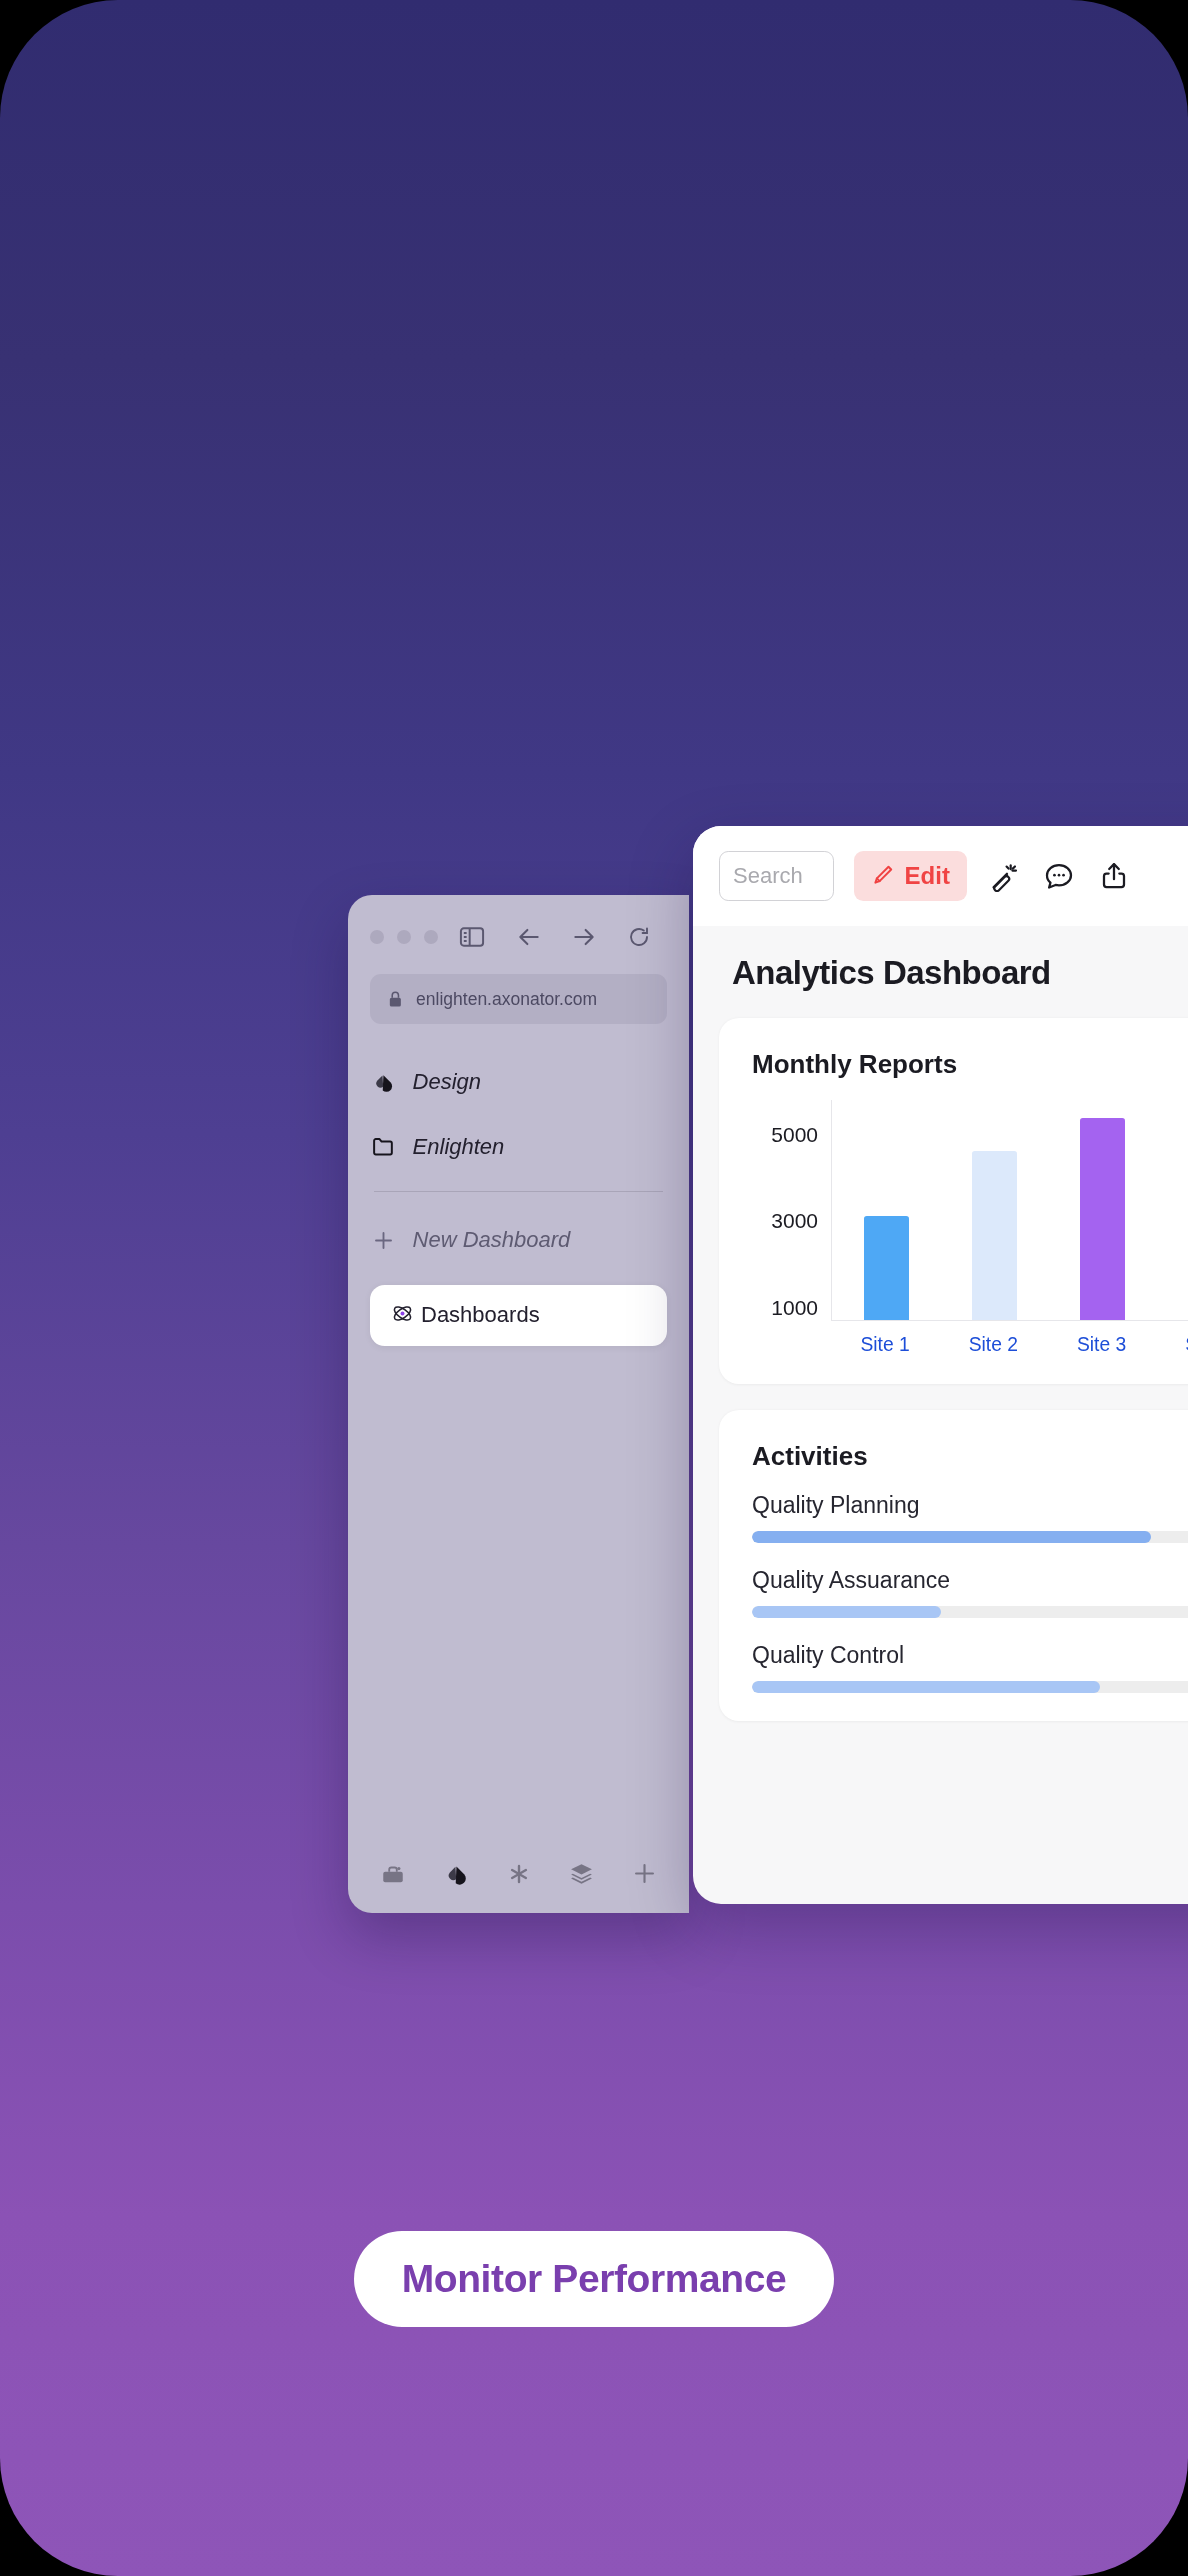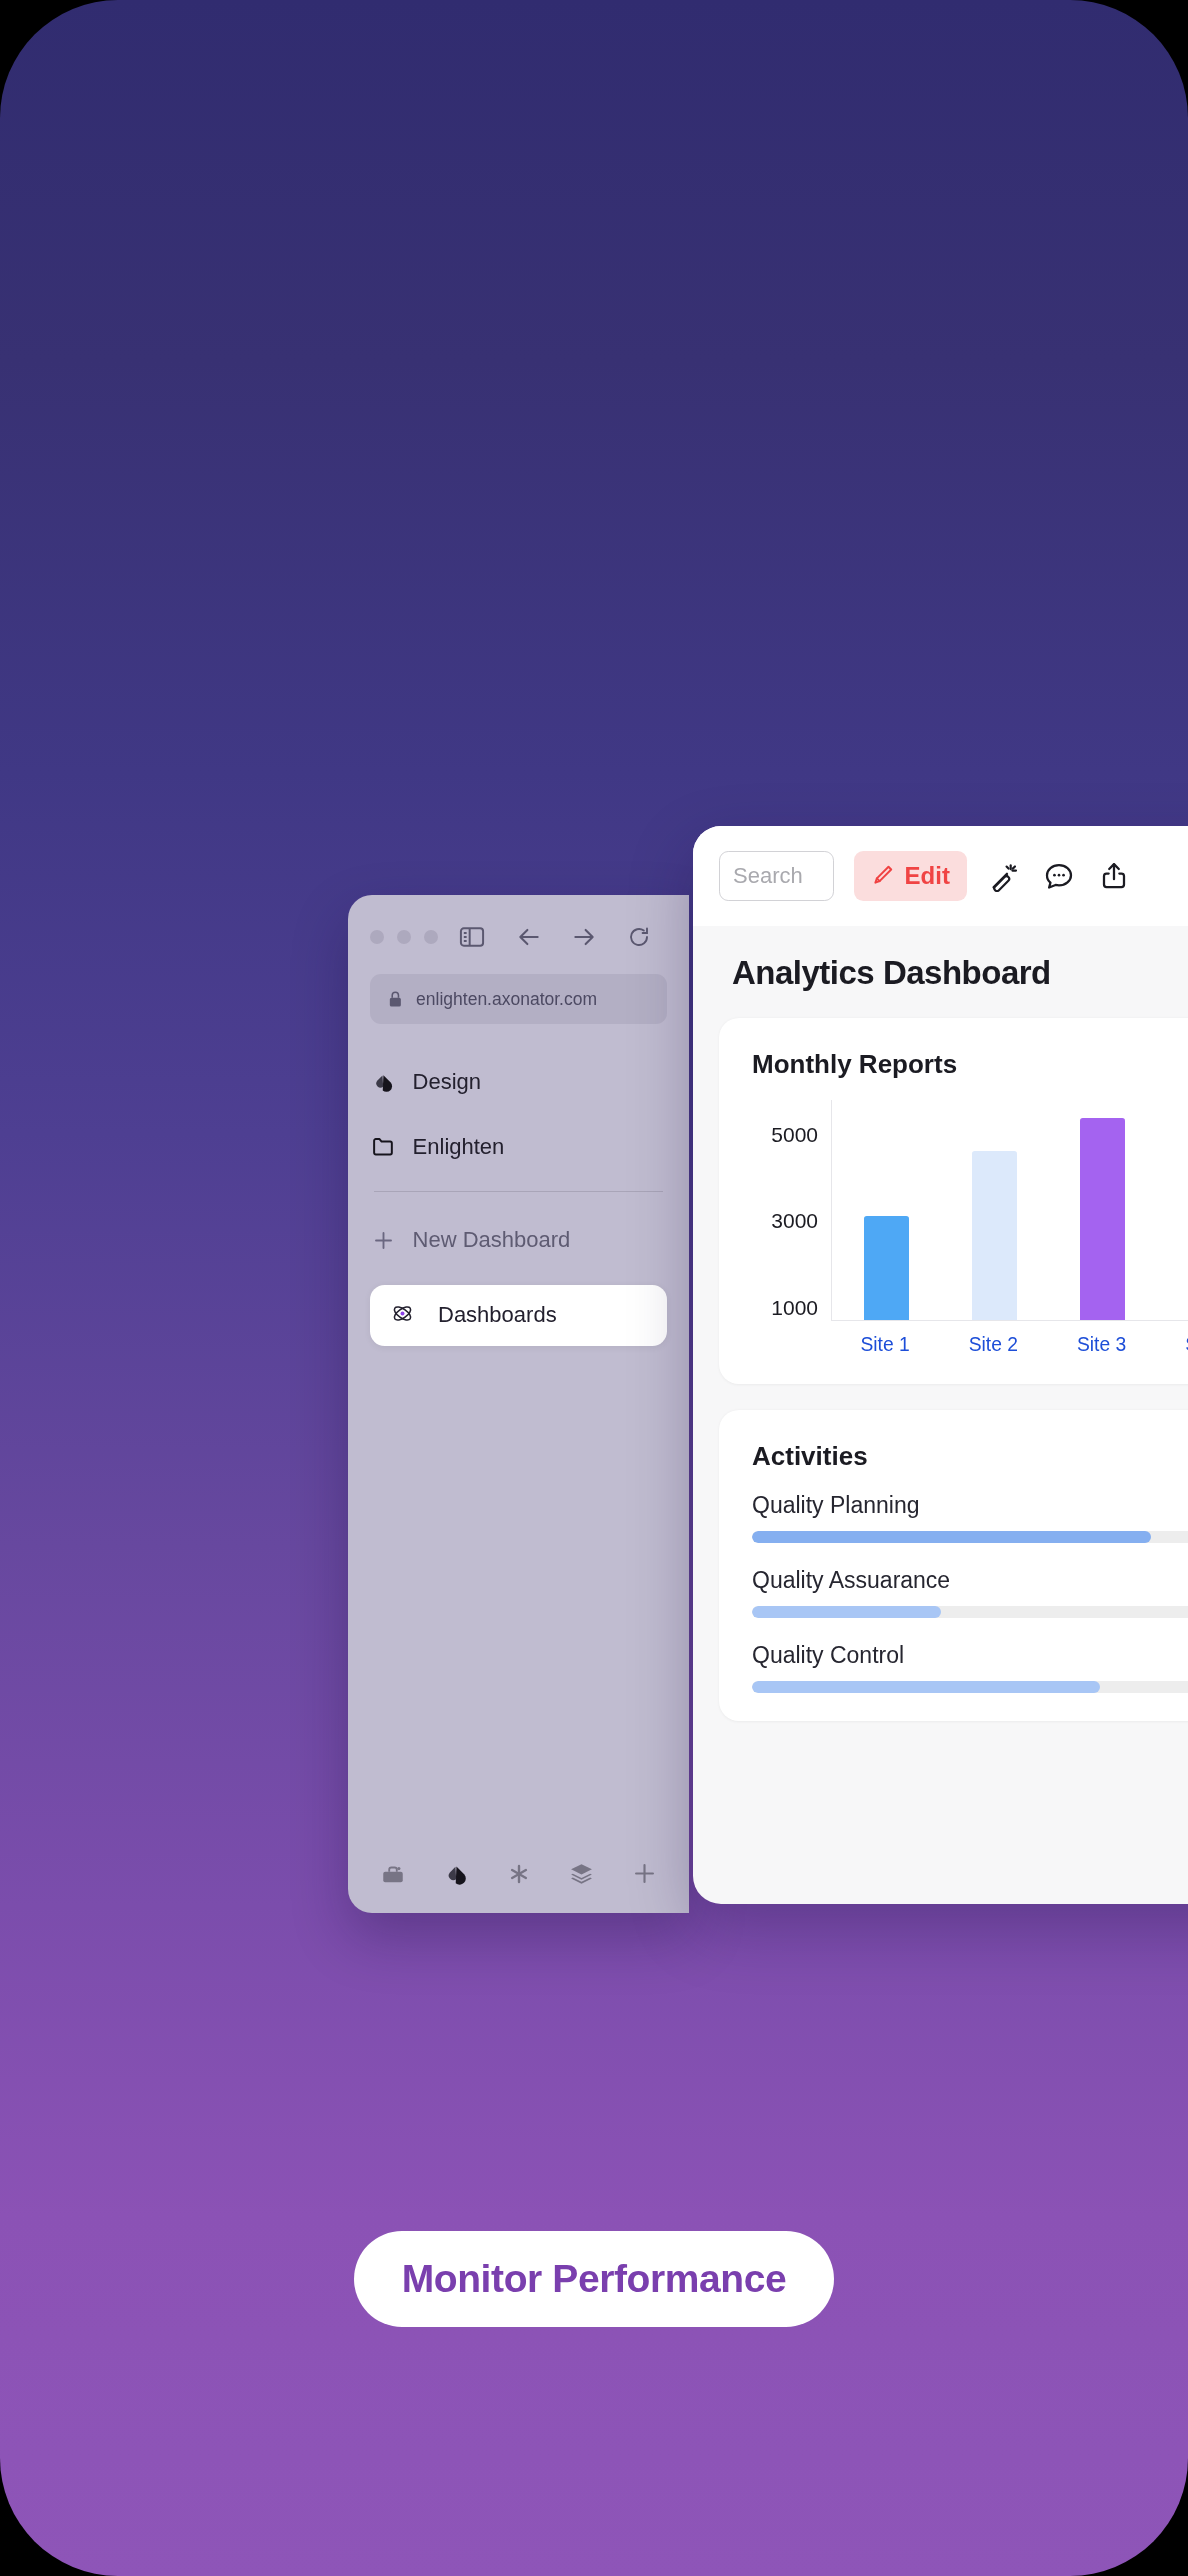--- a/index.html
+++ b/index.html
@@ -71,28 +71,28 @@
     border-radius:11px;
     display:flex; align-items:center;
     padding:0 18.4px; gap:13px;
   }
   .lock { width:14.7px; height:18.4px; flex:0 0 auto; }
   .url-text { color:#4C4962; font-size:17.5px; white-space:nowrap; }
 
   .side-list { padding:37px 22px 0 22px; }
   .side-row {
     display:flex; align-items:center; gap:16.6px;
-    height:41px; margin-bottom:24px;
+    height:41px; margin-bottom:24px;font-style:italic;
   }
   .side-row .s-ico { width:26px; height:26px; flex:0 0 auto; display:flex; align-items:center; justify-content:center; }
   .side-row .s-lbl { font-size:22px; color:#5E5B72; white-space:nowrap; }
   .side-row.dark .s-lbl { color:#23202E; }
   .side-div { height:0.9px; background:#A9A5B8; margin:14.7px 3.7px 28px 3.7px; }
   .side-pill {
-    display:flex; align-items:center; gap:23px;
+    display:flex; align-items:center; gap:6px;
     height:61px; background:#ffffff; border-radius:14.7px;
     padding:0 20px; margin-top:5.5px;
     box-shadow:0 1.8px 7.4px rgba(0,0,0,0.06);
   }
   .side-pill .s-lbl { font-size:22px; color:#23202E; }
 
   .dock {
     position:absolute; left:0; bottom:0; width:341px; height:79px;
     display:flex; align-items:center; padding:0 31px; gap:0;
     justify-content:space-between;

